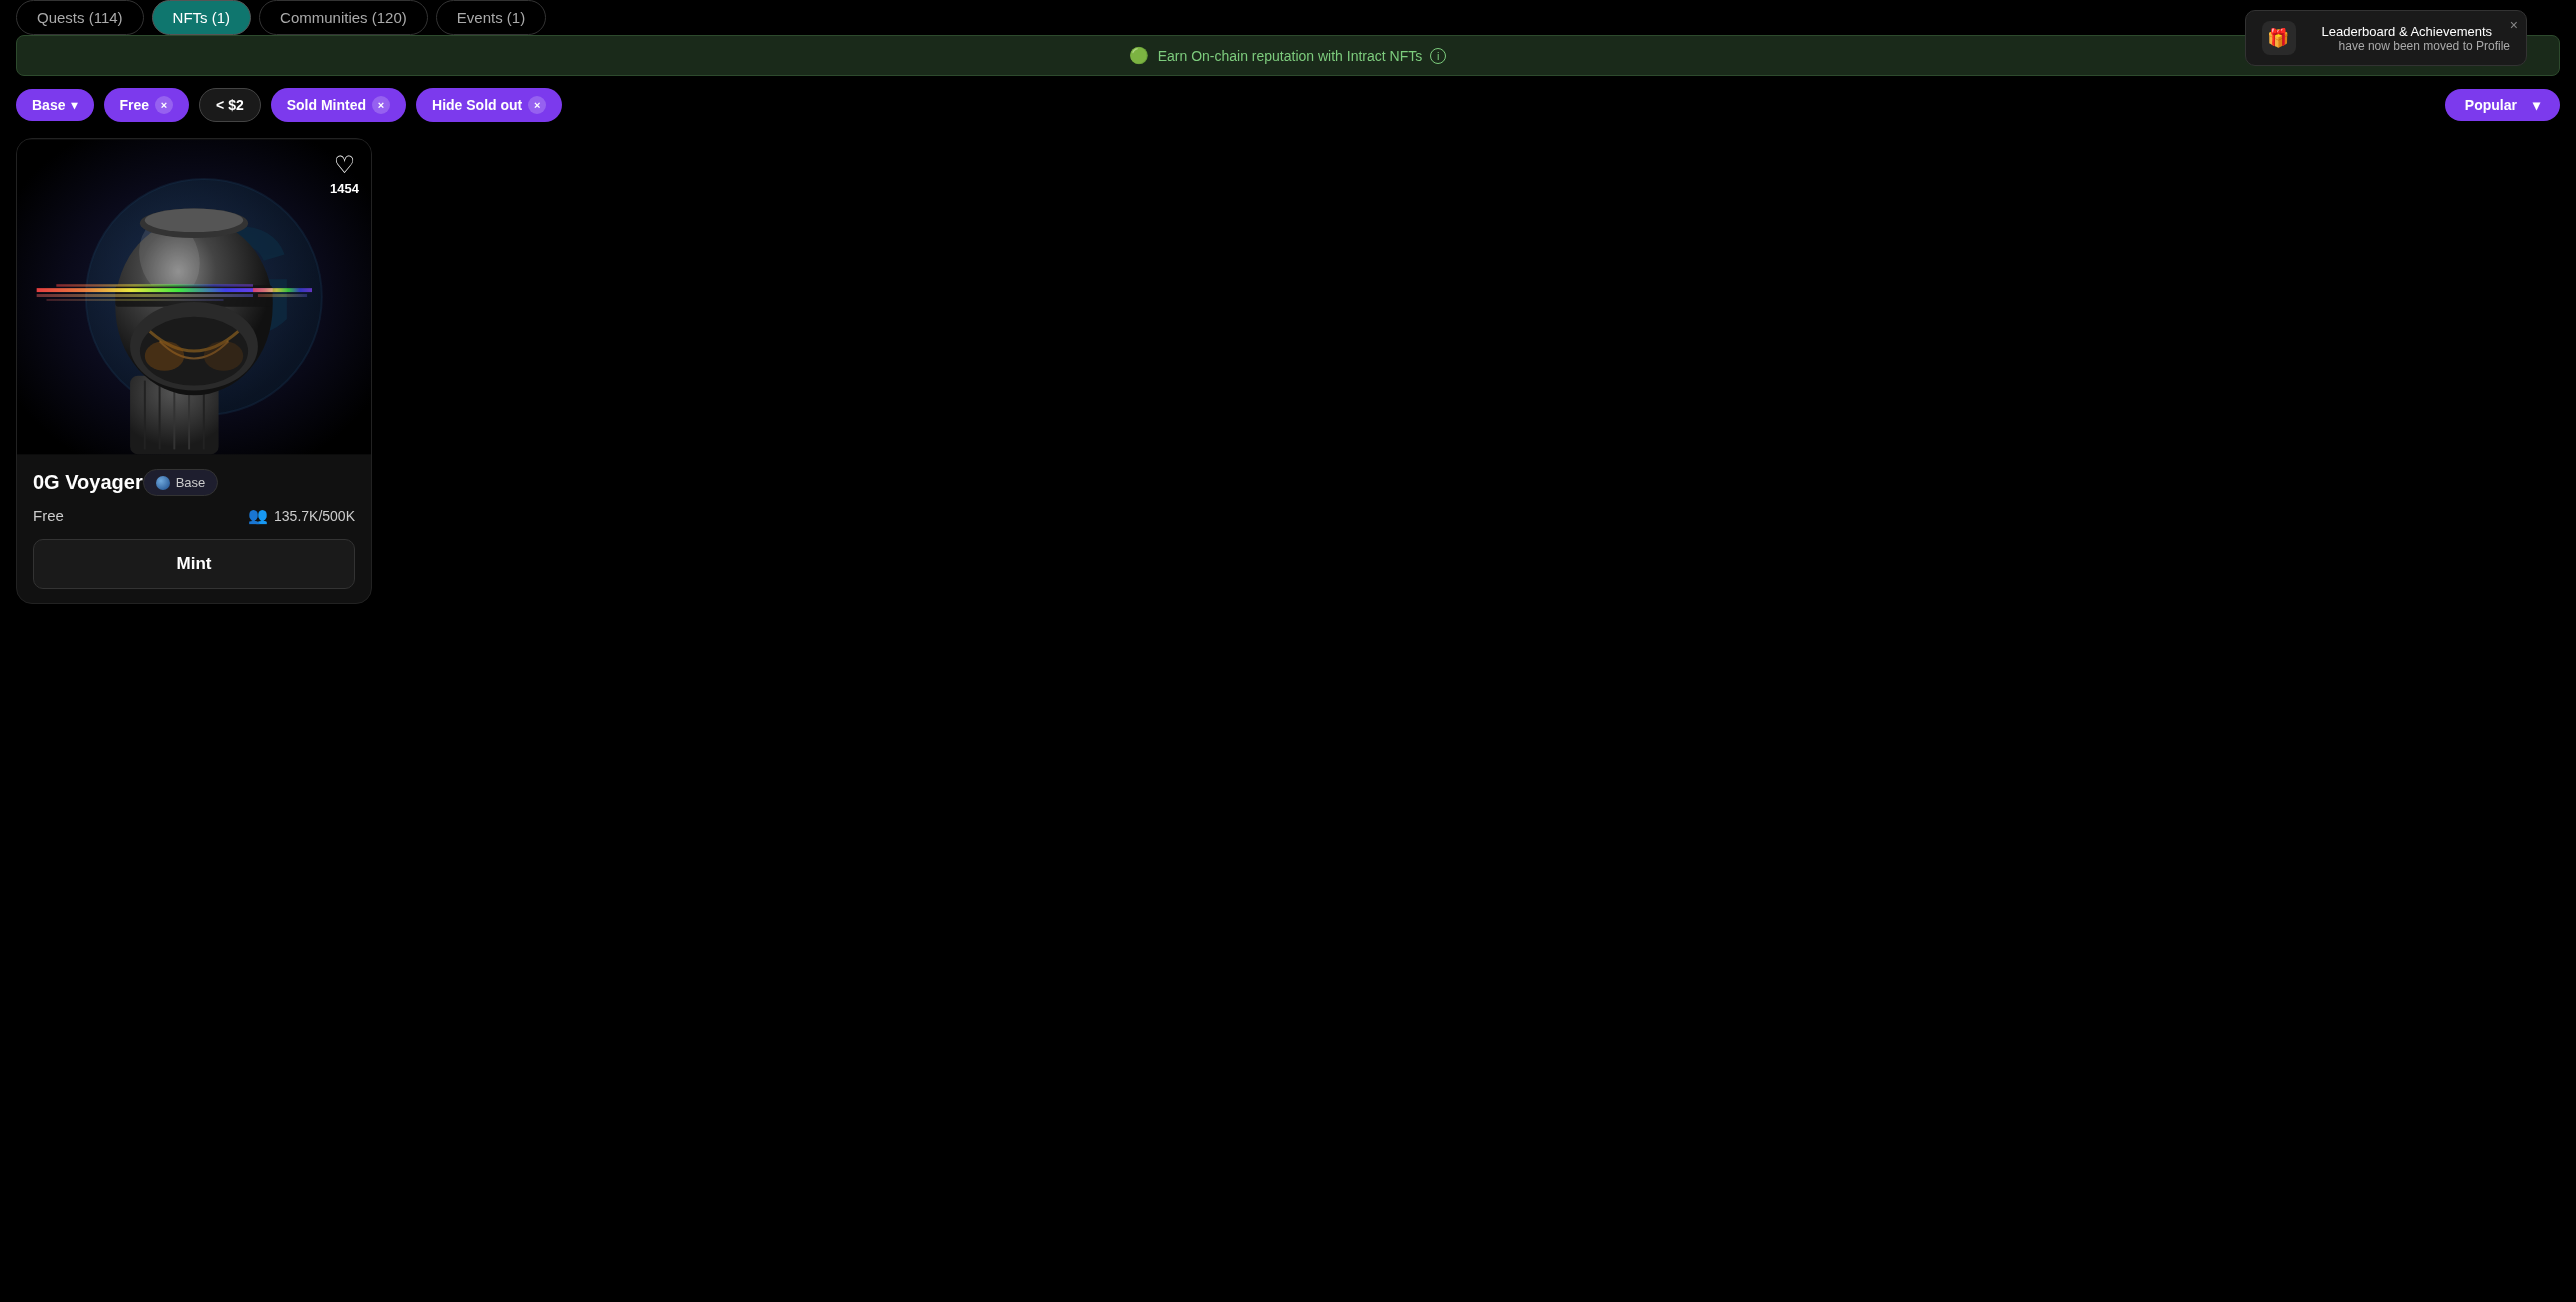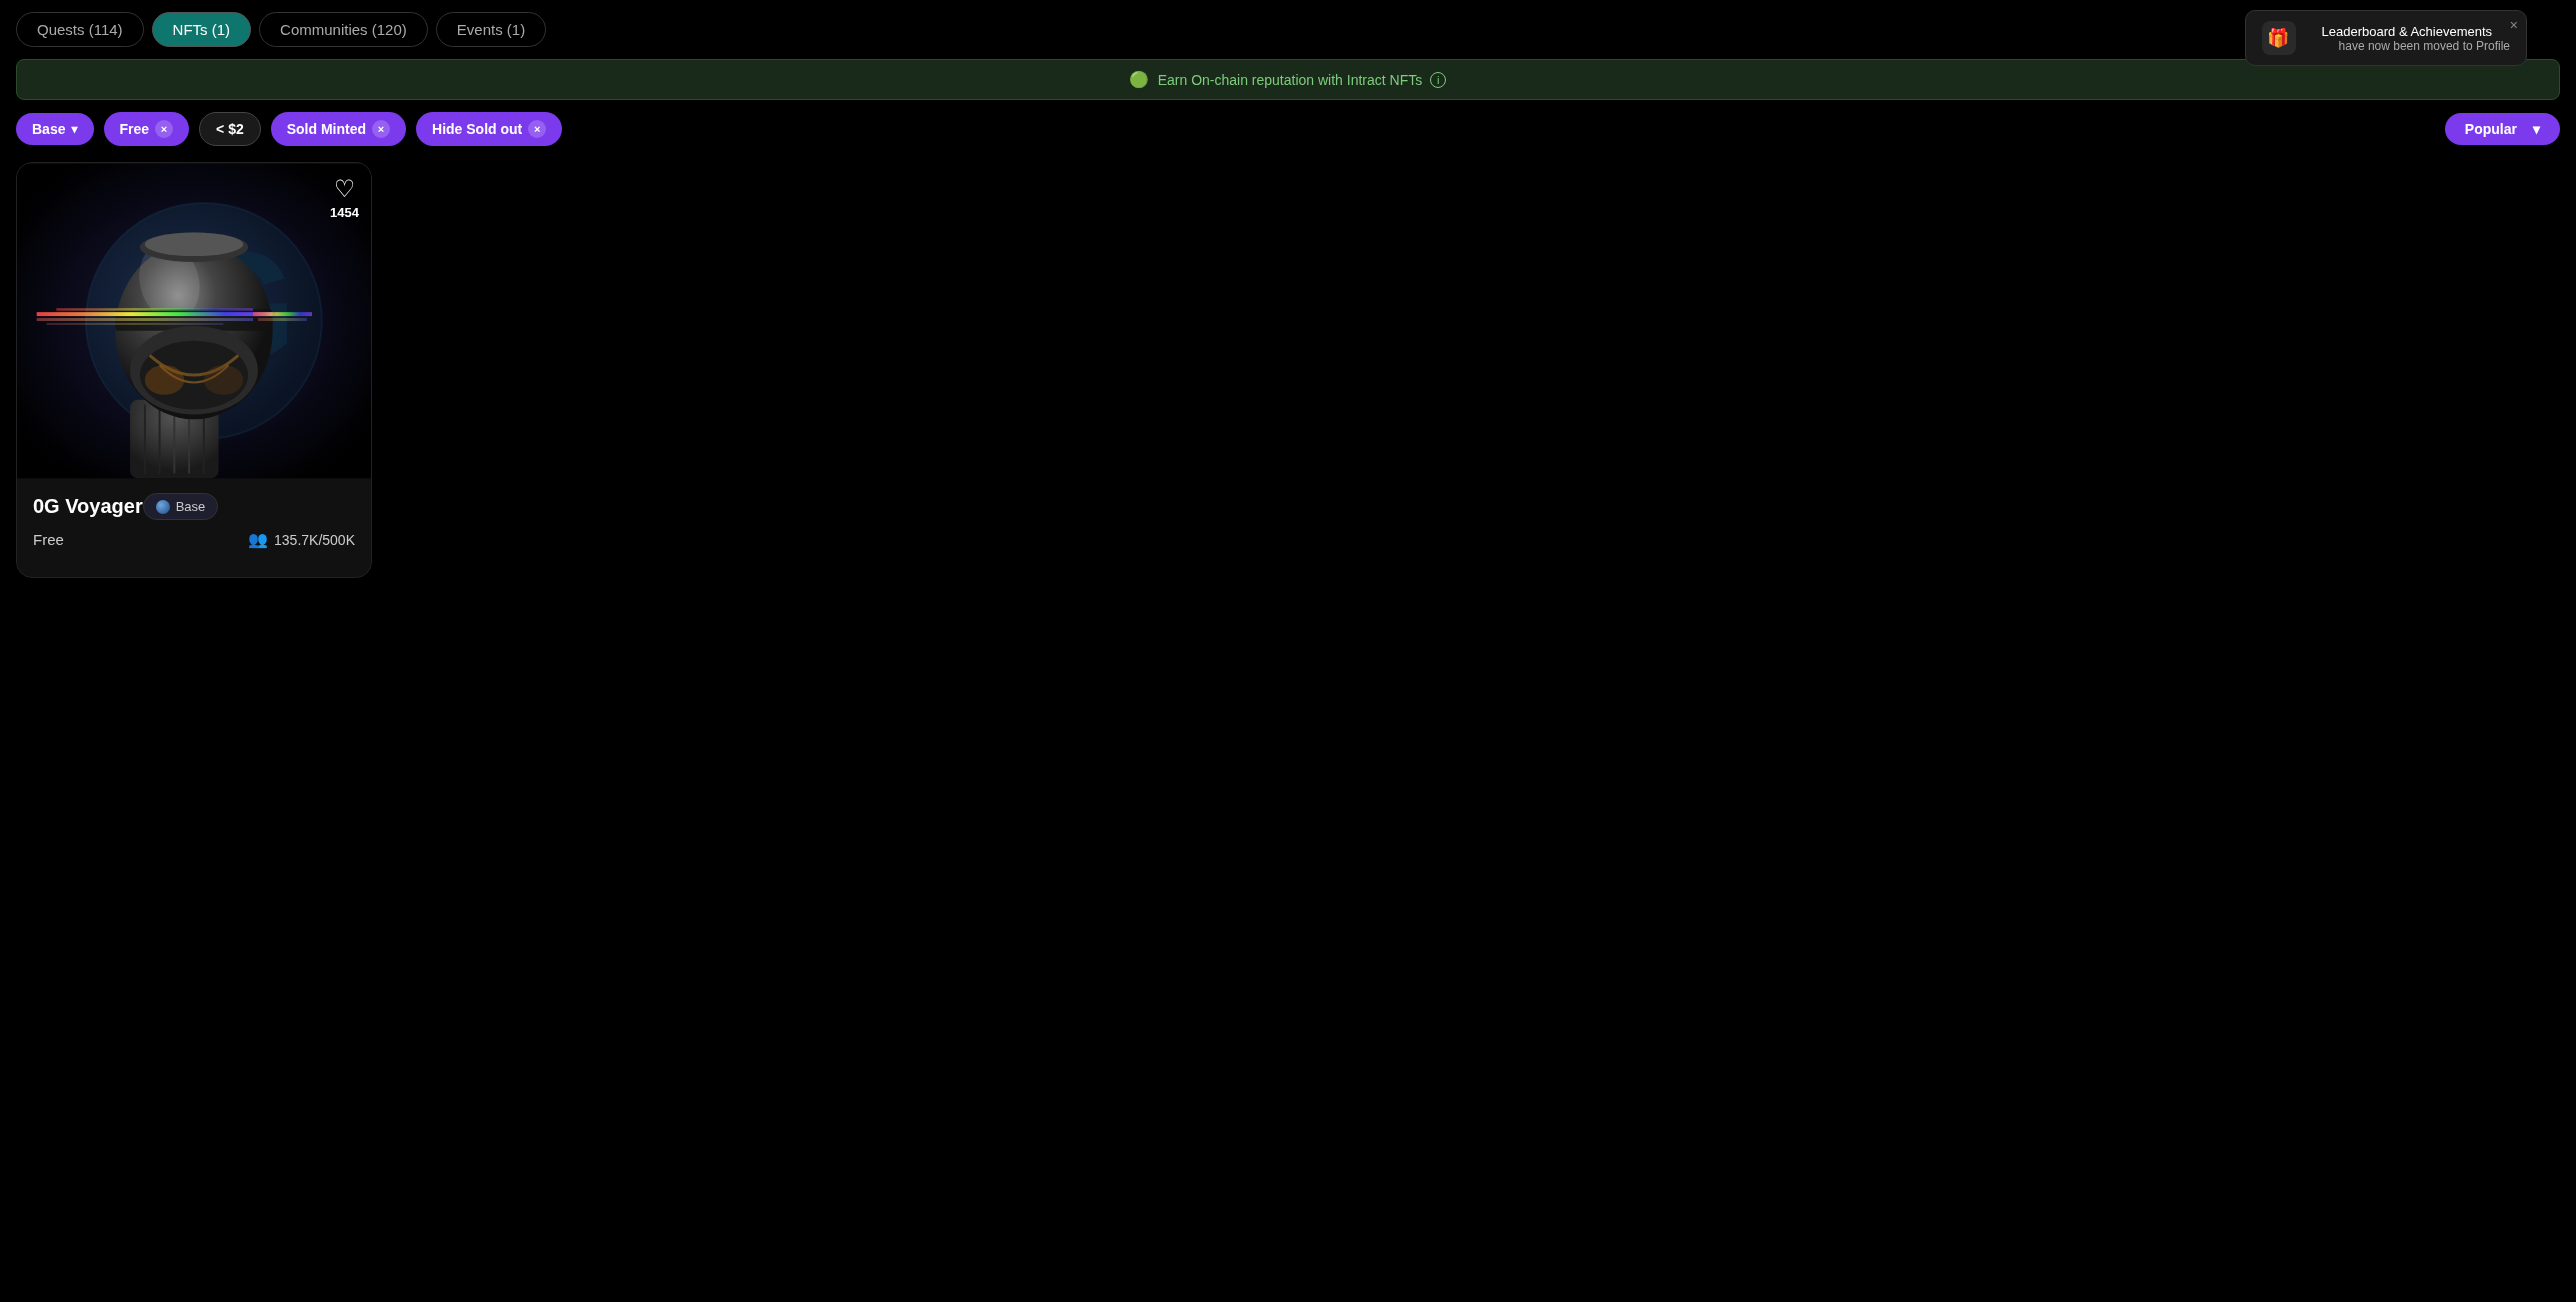--- a/index.html
+++ b/index.html
@@ -9,21 +9,21 @@
       font-family: -apple-system, BlinkMacSystemFont, 'Segoe UI', sans-serif;
       min-height: 100vh;
       overflow-x: hidden;
     }
 
     
     .tabs-bar {
       display: flex;
       align-items: center;
       gap: 8px;
-      padding: 12px 16px;
+      padding: 0 16px;
       background: #000;
     }
     .tab {
       padding: 8px 20px;
       border-radius: 20px;
       border: 1px solid #333;
       background: transparent;
       color: #aaa;
       cursor: pointer;
       font-size: 15px;
@@ -455,18 +455,19 @@
       </div>
 
       <div class="nft-price-row">
         <span class="nft-price">Free</span>
         <div class="nft-supply">
           <span class="supply-icon">👥</span>
           <span>135.7K/500K</span>
         </div>
       </div>
 
+      <button class="mint-btn">Mint</button>
     </div>
 
   </div>
 
 </div>
 
 
 </body></html>

